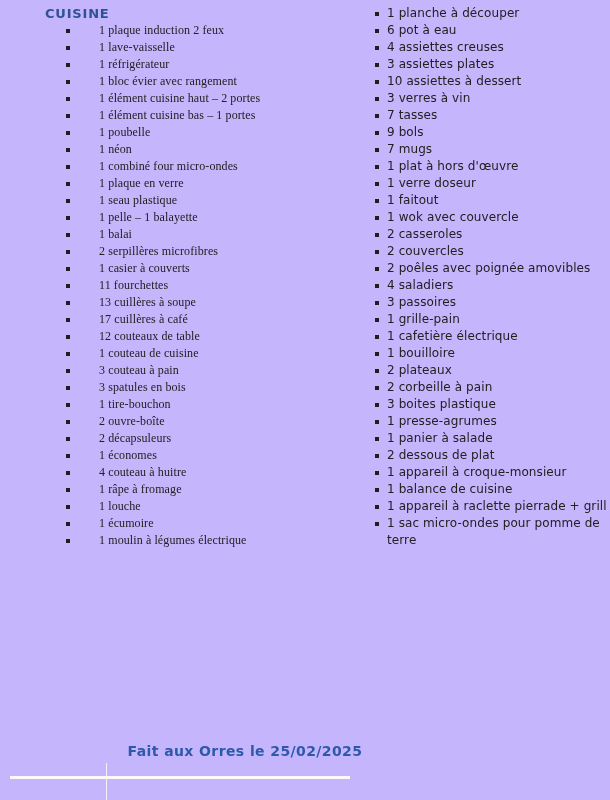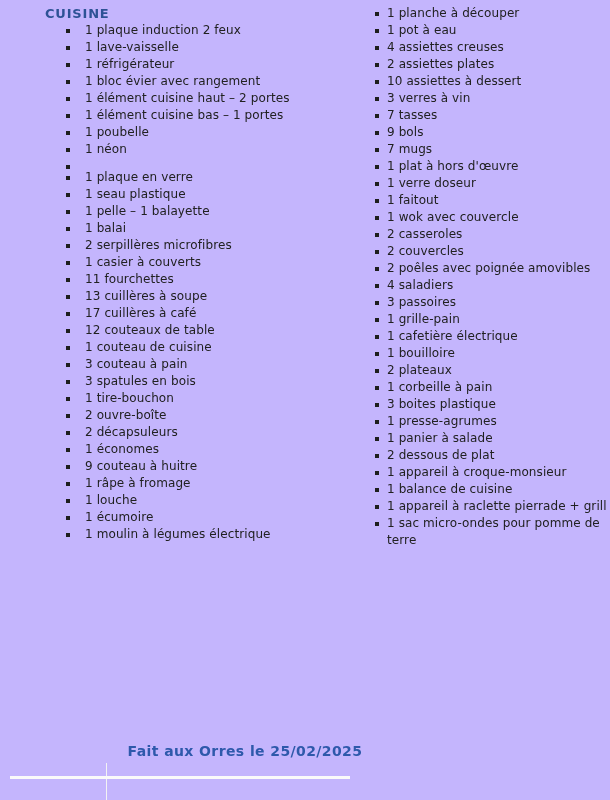--- a/index.html
+++ b/index.html
@@ -46,21 +46,21 @@
     line-height: 17px;
   }
   .bullet {
     flex: 0 0 4px;
     width: 4px;
     height: 4px;
     background: #1e1e1e;
     margin-top: 7px;
   }
   .col-left .bullet { margin-left: 34px; }
-  .col-left .item-text { margin-left: 15px; }
+  .col-left .item-text { margin-left: 29px; font-family: Liberation Serif, serif; }
   .col-right .bullet { margin-left: 38px; }
   .col-right .item-text { margin-left: 8px; max-width: 232px; }
   .item-text {
     white-space: pre-line;
     letter-spacing: 0.1px;
   }
   .footer {
     position: absolute;
     top: 743px;
     left: 0;
@@ -124,20 +124,21 @@
           <li class="item">
             <span class="bullet"></span>
             <span class="item-text">1 poubelle</span>
           </li>
           <li class="item">
             <span class="bullet"></span>
             <span class="item-text">1 néon</span>
           </li>
           <li class="item">
             <span class="bullet"></span>
+            <span class="item-text">1 combiné four micro-ondes</span>
           </li>
           <li class="item">
             <span class="bullet"></span>
             <span class="item-text">1 plaque en verre</span>
           </li>
           <li class="item">
             <span class="bullet"></span>
             <span class="item-text">1 seau plastique</span>
           </li>
           <li class="item">
@@ -195,21 +196,21 @@
           <li class="item">
             <span class="bullet"></span>
             <span class="item-text">2 décapsuleurs</span>
           </li>
           <li class="item">
             <span class="bullet"></span>
             <span class="item-text">1 économes</span>
           </li>
           <li class="item">
             <span class="bullet"></span>
-            <span class="item-text">9 couteau à huitre</span>
+            <span class="item-text">4 couteau à huitre</span>
           </li>
           <li class="item">
             <span class="bullet"></span>
             <span class="item-text">1 râpe à fromage</span>
           </li>
           <li class="item">
             <span class="bullet"></span>
             <span class="item-text">1 louche</span>
           </li>
           <li class="item">
@@ -223,29 +224,29 @@
         </ul>
     </div>
     <div class="column col-right">
       <ul class="inventory">
           <li class="item">
             <span class="bullet"></span>
             <span class="item-text">1 planche à découper</span>
           </li>
           <li class="item">
             <span class="bullet"></span>
-            <span class="item-text">1 pot à eau</span>
+            <span class="item-text">6 pot à eau</span>
           </li>
           <li class="item">
             <span class="bullet"></span>
             <span class="item-text">4 assiettes creuses</span>
           </li>
           <li class="item">
             <span class="bullet"></span>
-            <span class="item-text">2 assiettes plates</span>
+            <span class="item-text">3 assiettes plates</span>
           </li>
           <li class="item">
             <span class="bullet"></span>
             <span class="item-text">10 assiettes à dessert</span>
           </li>
           <li class="item">
             <span class="bullet"></span>
             <span class="item-text">3 verres à vin</span>
           </li>
           <li class="item">
@@ -307,21 +308,21 @@
           <li class="item">
             <span class="bullet"></span>
             <span class="item-text">1 bouilloire</span>
           </li>
           <li class="item">
             <span class="bullet"></span>
             <span class="item-text">2 plateaux</span>
           </li>
           <li class="item">
             <span class="bullet"></span>
-            <span class="item-text">1 corbeille à pain</span>
+            <span class="item-text">2 corbeille à pain</span>
           </li>
           <li class="item">
             <span class="bullet"></span>
             <span class="item-text">3 boites plastique</span>
           </li>
           <li class="item">
             <span class="bullet"></span>
             <span class="item-text">1 presse-agrumes</span>
           </li>
           <li class="item">

